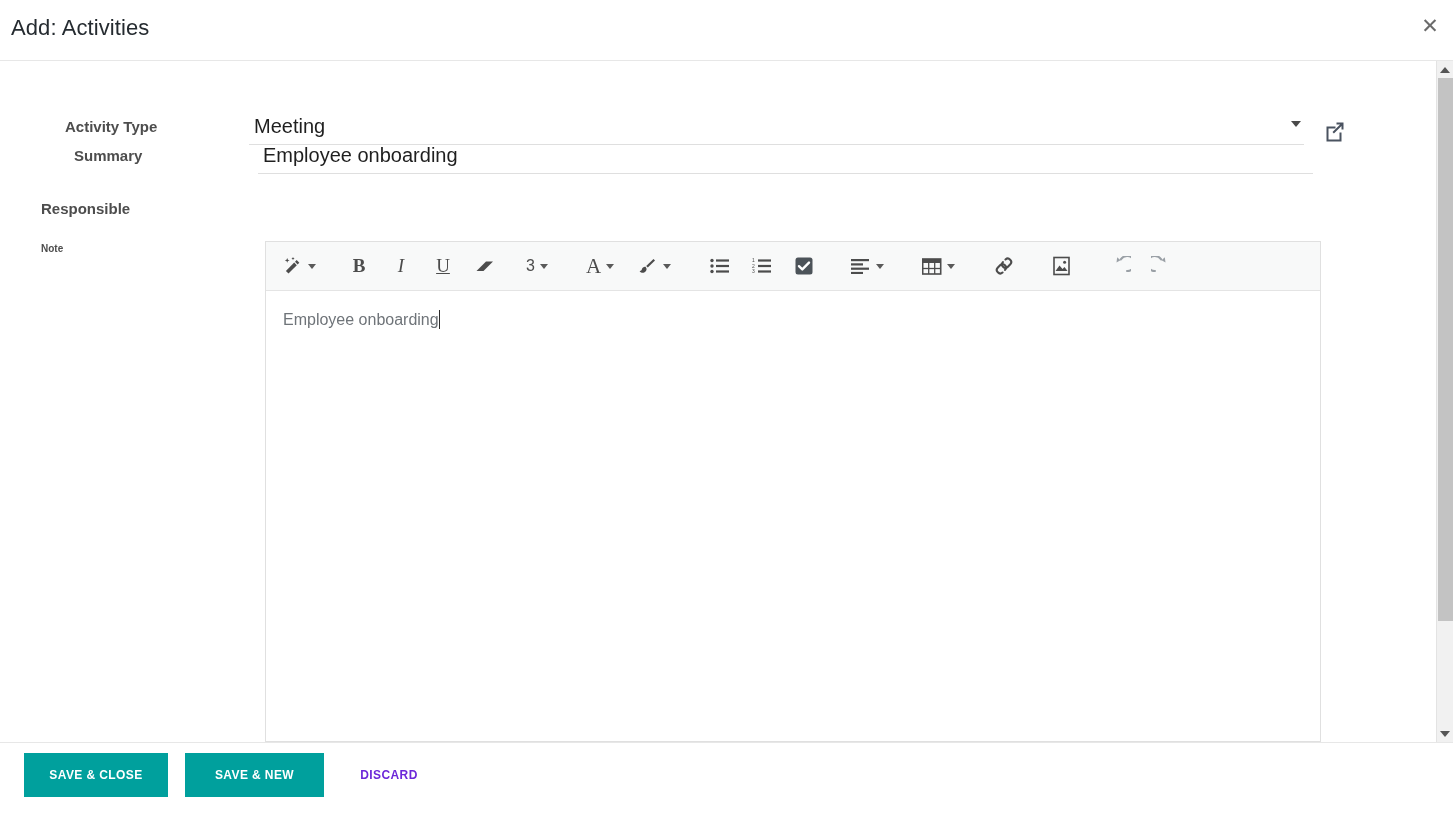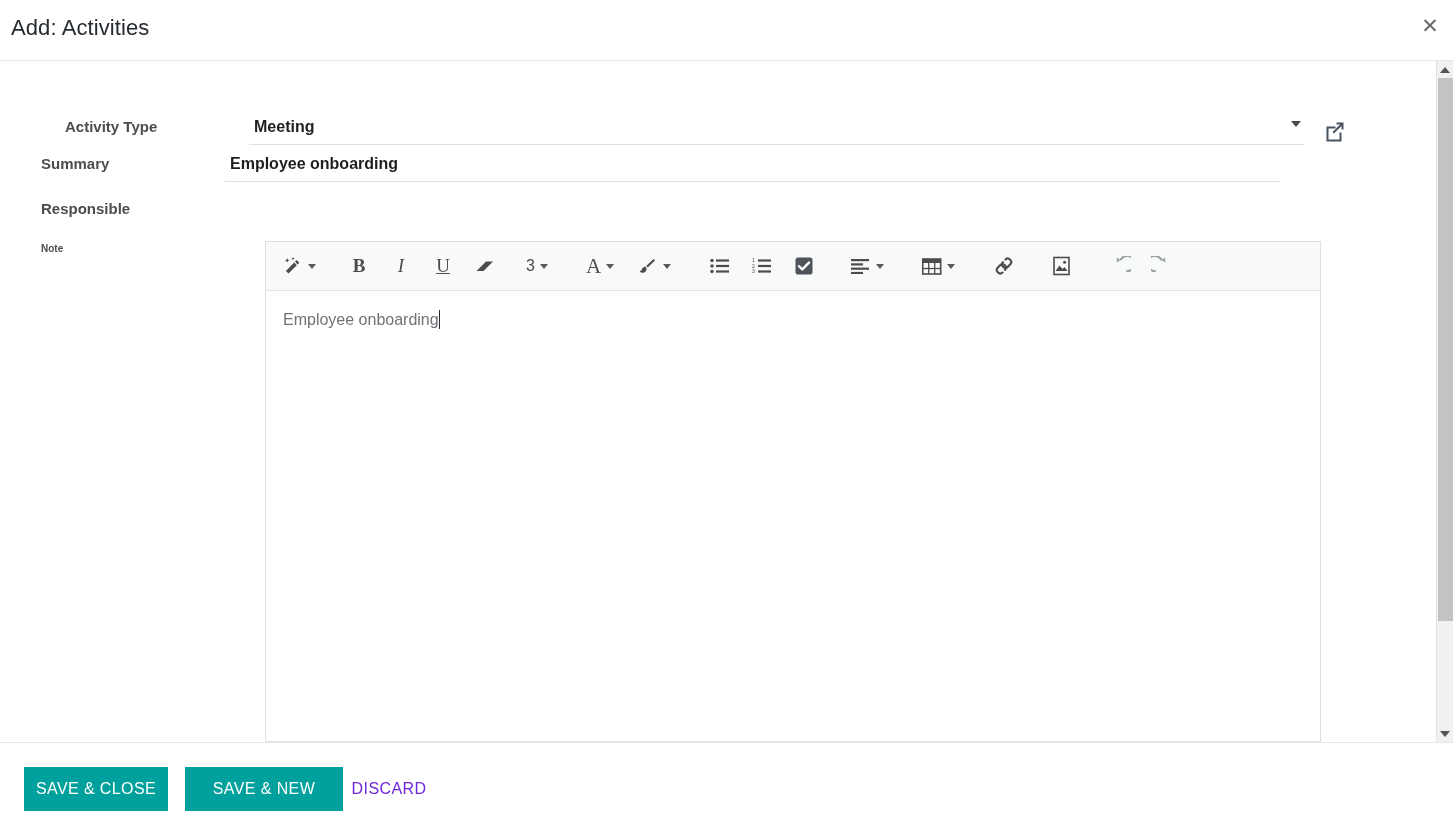--- a/index.html
+++ b/index.html
@@ -92,28 +92,27 @@
     position: relative;
     width: 1055px;
   }
 
   .field-input {
     width: 100%;
     border: none;
     border-bottom: 1px solid #dfdfdf;
     background: transparent;
     font-family: "Liberation Sans", sans-serif;
-    font-size: 16px;
+    font-size: 20px;
     color: #1f1f1f;
     padding: 0 0 7px 5px;
     box-sizing: border-box;
     outline: none;
     height: 29px;
     line-height: 22px;
-    font-weight: bold;
   }
   .field-input.focused {
     border-bottom: 2px solid #4c4c4c;
     padding-bottom: 6px;
   }
   .field-input.placeholdered {
     color: #8a8a8a;
   }
   .caret-down {
     position: absolute;
@@ -275,42 +274,42 @@
     left: 0;
     top: 742px;
     width: 1453px;
     height: 79px;
     background: #fff;
     border-top: 1px solid #e7e7e7;
     box-sizing: border-box;
   }
   .btn {
     position: absolute;
-    top: 24px;
+    top: 10px;
     height: 44px;
     border: none;
     font-family: "Liberation Sans", sans-serif;
-    font-size: 16px;
-    font-weight: normal;
+    font-size: 12px;
+    font-weight: bold;
     letter-spacing: 0.4px;
     cursor: pointer;
     line-height: 44px;
     padding: 0;
     text-align: center;
   }
   .btn-primary {
     background: #00A09D;
     color: #ffffff;
   }
   .btn-link {
     background: transparent;
     color: #6d28d9;
   }
   #save-close-btn { left: 24px; width: 144px; }
-  #save-new-btn  { left: 185px; width: 158px; }
+  #save-new-btn  { left: 185px; width: 139px; }
   #discard-btn   { left: 340px; width: 98px; }
 </style>
 </head>
 <body>
 
 <div class="modal-header">
   <div class="modal-title">Add: Activities</div>
   <button class="close-btn">✕</button>
 </div>
 
@@ -324,21 +323,21 @@
         <span class="caret-down"></span>
         <button class="ext-link-btn">
           <svg width="26" height="26" viewBox="0 0 26 26" aria-hidden="true">
             <path d="M4.5 8.5 h9 v2 h-7 v11 h11 v-7 h2 v9 h-15 z" fill="#4a5360"></path>
             <path d="M14.5 4.5 h7 v7 h-2 v-3.6 l-7.6 7.6 -1.4 -1.4 7.6 -7.6 h-3.6 z" fill="#4a5360"></path>
           </svg>
         </button>
       </div>
     </div>
 
-    <div class="field-row" style="top:92px;">
+    <div class="field-row" style="top:84px;margin-left:33px;">
       <div class="field-label">Summary</div>
       <div class="field-control">
         <input class="field-input" type="text" value="Employee onboarding" style="">
       </div>
     </div>
 
     <div class="field-row" style="top:137px;">
       <div class="field-label">Responsible</div>
     </div>
 

